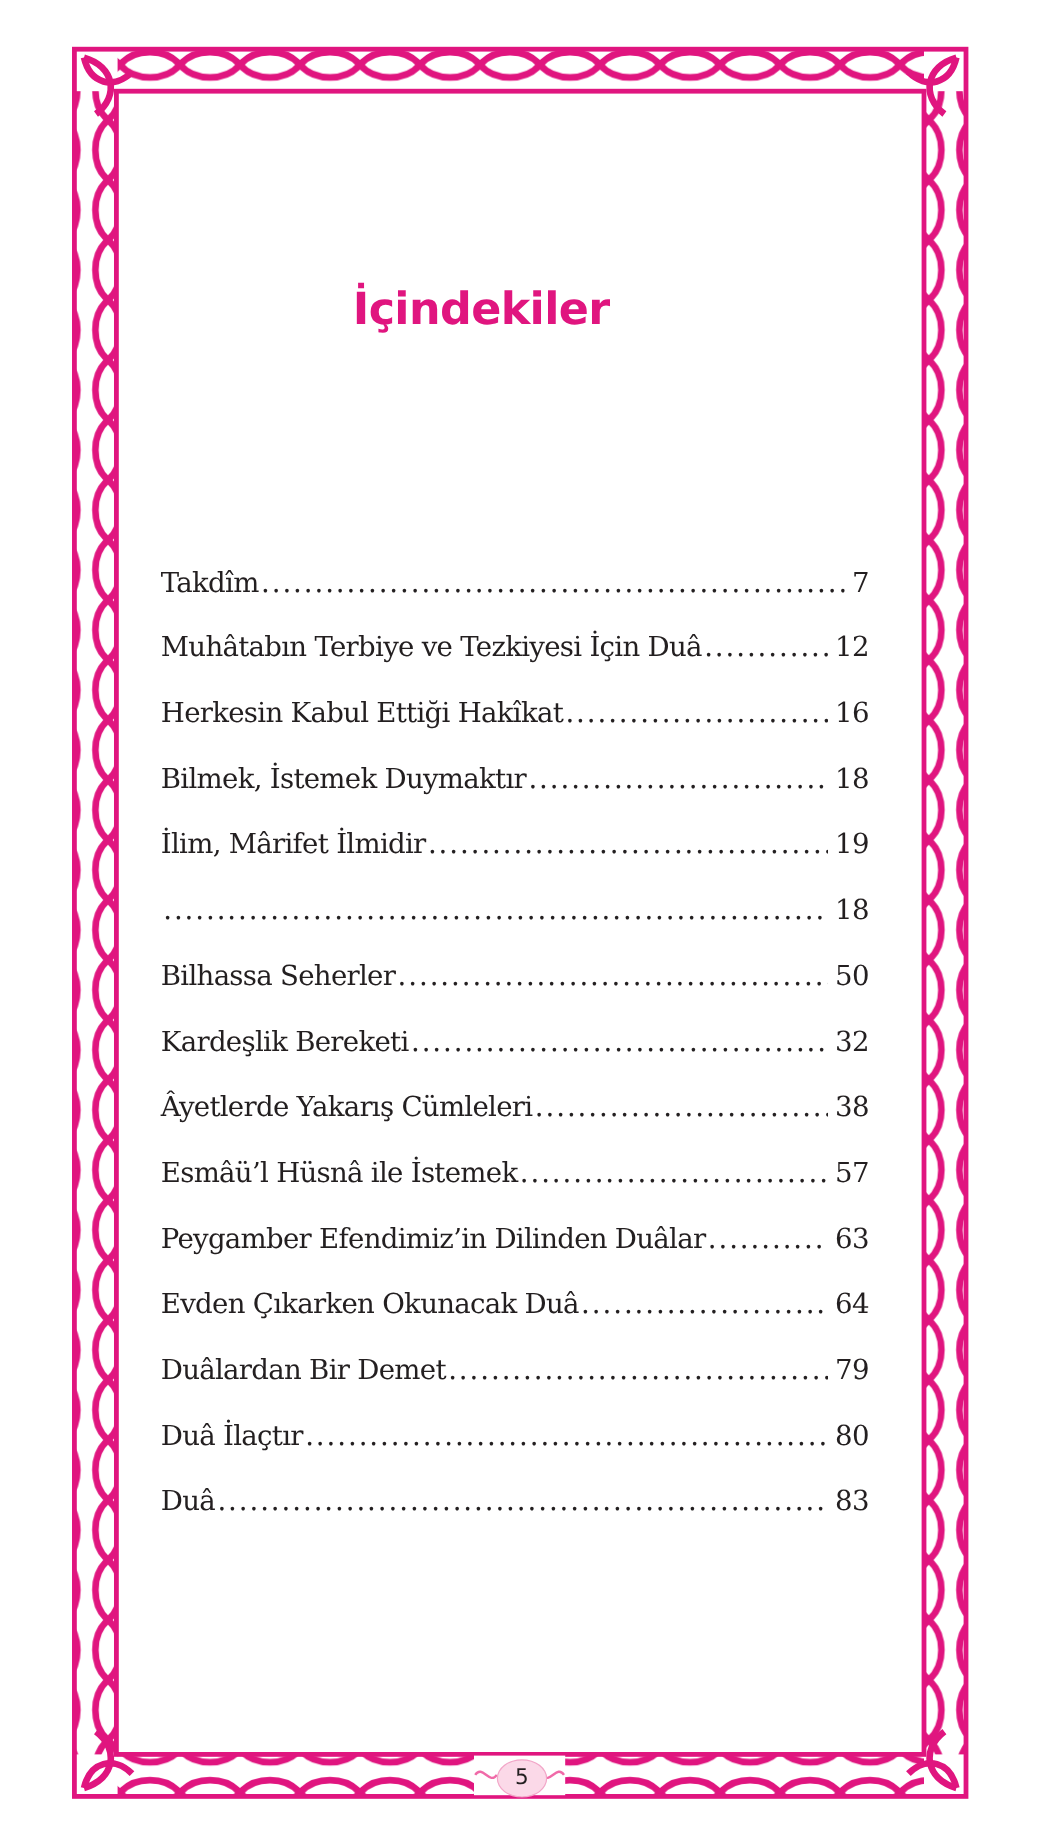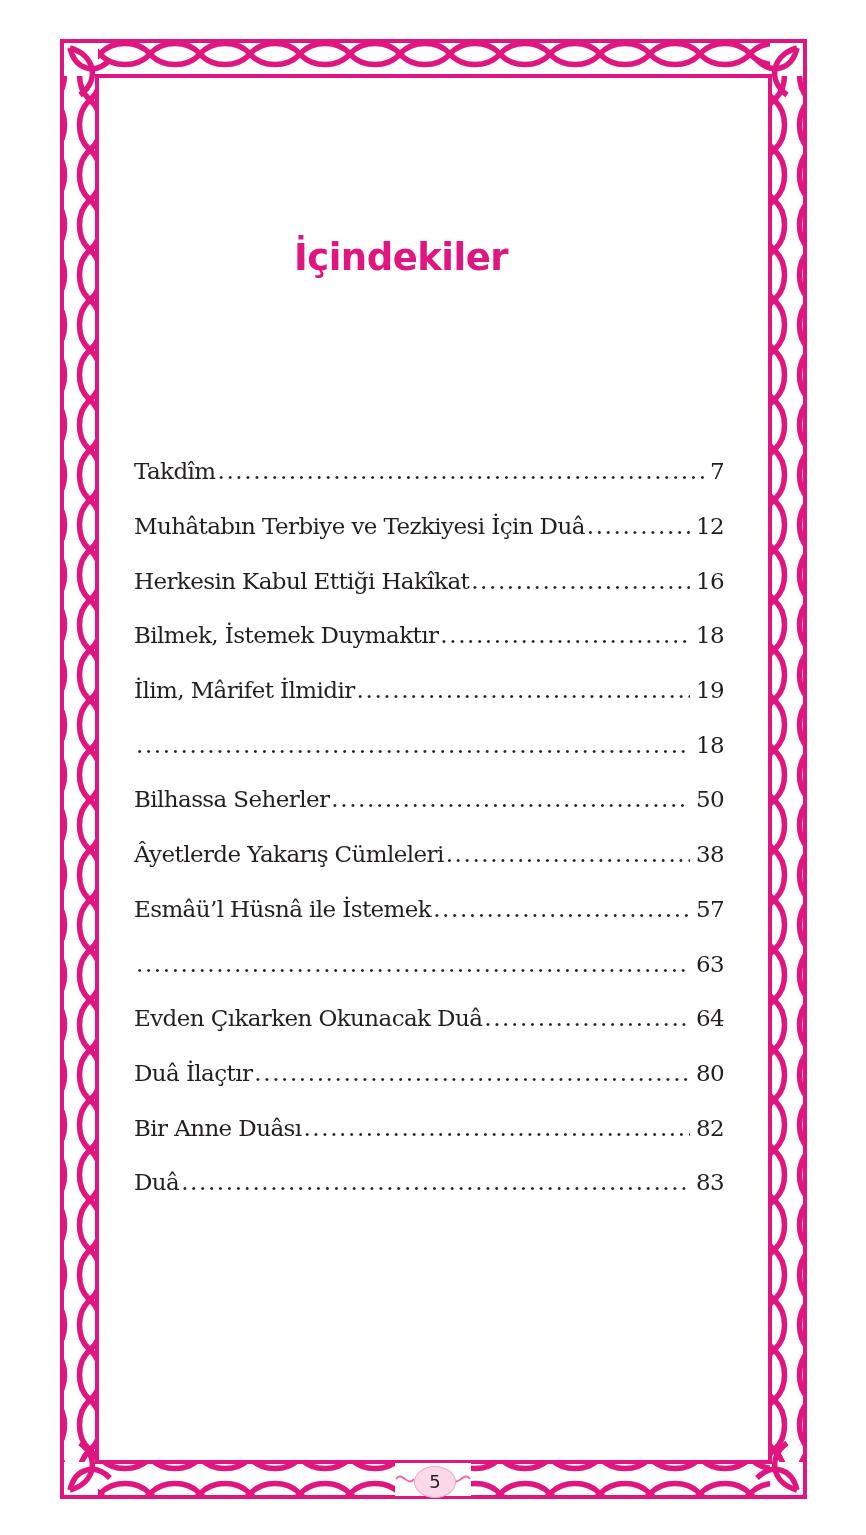--- a/index.html
+++ b/index.html
@@ -5,21 +5,21 @@
   html, body { margin: 0; padding: 0; background: #ffffff; }
   body { width: 866px; height: 1535px; position: relative; overflow: hidden; font-family: "DejaVu Serif", serif; }
   .frame-svg { position: absolute; left: 0; top: 0; width: 866px; height: 1535px; }
   .title {
     position: absolute; left: 0; width: 714px; top: 236px; text-align: center;
     font-family: "DejaVu Sans", sans-serif; font-weight: bold; font-size: 37px;
     color: #e0157f; letter-spacing: -0.5px; margin-left: 44px;
   }
   .toc { position: absolute; left: 134px; width: 590px; top: 444px; }
   .toc-row {
-    display: flex; align-items: center; height: 54.7px;
+    display: flex; align-items: flex-end; height: 54.7px;
     font-family: "DejaVu Serif", serif; font-size: 23px; color: #231f20;
     letter-spacing: -0.6px;
   }
   .toc-label { white-space: nowrap; }
   .toc-leader {
     flex: 1; overflow: hidden; white-space: nowrap; margin: 0 6px 0 2px;
     letter-spacing: 1.6px; color: #231f20;
   }
   .toc-leader::before { content: "............................................................................................................................................"; }
   .toc-page { white-space: nowrap; text-align: right; }
@@ -103,47 +103,53 @@
   <div class="toc-row">
       <span class="toc-leader"></span>
       <span class="toc-page">18</span>
     </div>
   <div class="toc-row">
       <span class="toc-label">Bilhassa Seherler</span>
       <span class="toc-leader"></span>
       <span class="toc-page">50</span>
     </div>
   <div class="toc-row">
+      <span class="toc-label">Kardeşlik Bereketi</span>
+      <span class="toc-leader"></span>
+      <span class="toc-page">32</span>
+    </div>
+  <div class="toc-row">
       <span class="toc-label">Âyetlerde Yakarış Cümleleri</span>
       <span class="toc-leader"></span>
       <span class="toc-page">38</span>
     </div>
   <div class="toc-row">
       <span class="toc-label">Esmâü’l Hüsnâ ile İstemek</span>
       <span class="toc-leader"></span>
       <span class="toc-page">57</span>
     </div>
   <div class="toc-row">
+      <span class="toc-label">Peygamber Efendimiz’in Dilinden Duâlar</span>
       <span class="toc-leader"></span>
       <span class="toc-page">63</span>
     </div>
   <div class="toc-row">
       <span class="toc-label">Evden Çıkarken Okunacak Duâ</span>
       <span class="toc-leader"></span>
       <span class="toc-page">64</span>
     </div>
   <div class="toc-row">
+      <span class="toc-label">Duâlardan Bir Demet</span>
+      <span class="toc-leader"></span>
+      <span class="toc-page">79</span>
+    </div>
+  <div class="toc-row">
       <span class="toc-label">Duâ İlaçtır</span>
       <span class="toc-leader"></span>
       <span class="toc-page">80</span>
-    </div>
-  <div class="toc-row">
-      <span class="toc-label">Bir Anne Duâsı</span>
-      <span class="toc-leader"></span>
-      <span class="toc-page">82</span>
     </div>
   <div class="toc-row">
       <span class="toc-label">Duâ</span>
       <span class="toc-leader"></span>
       <span class="toc-page">83</span>
     </div>
 </div>
 
 <div class="page-number">5</div>
 

